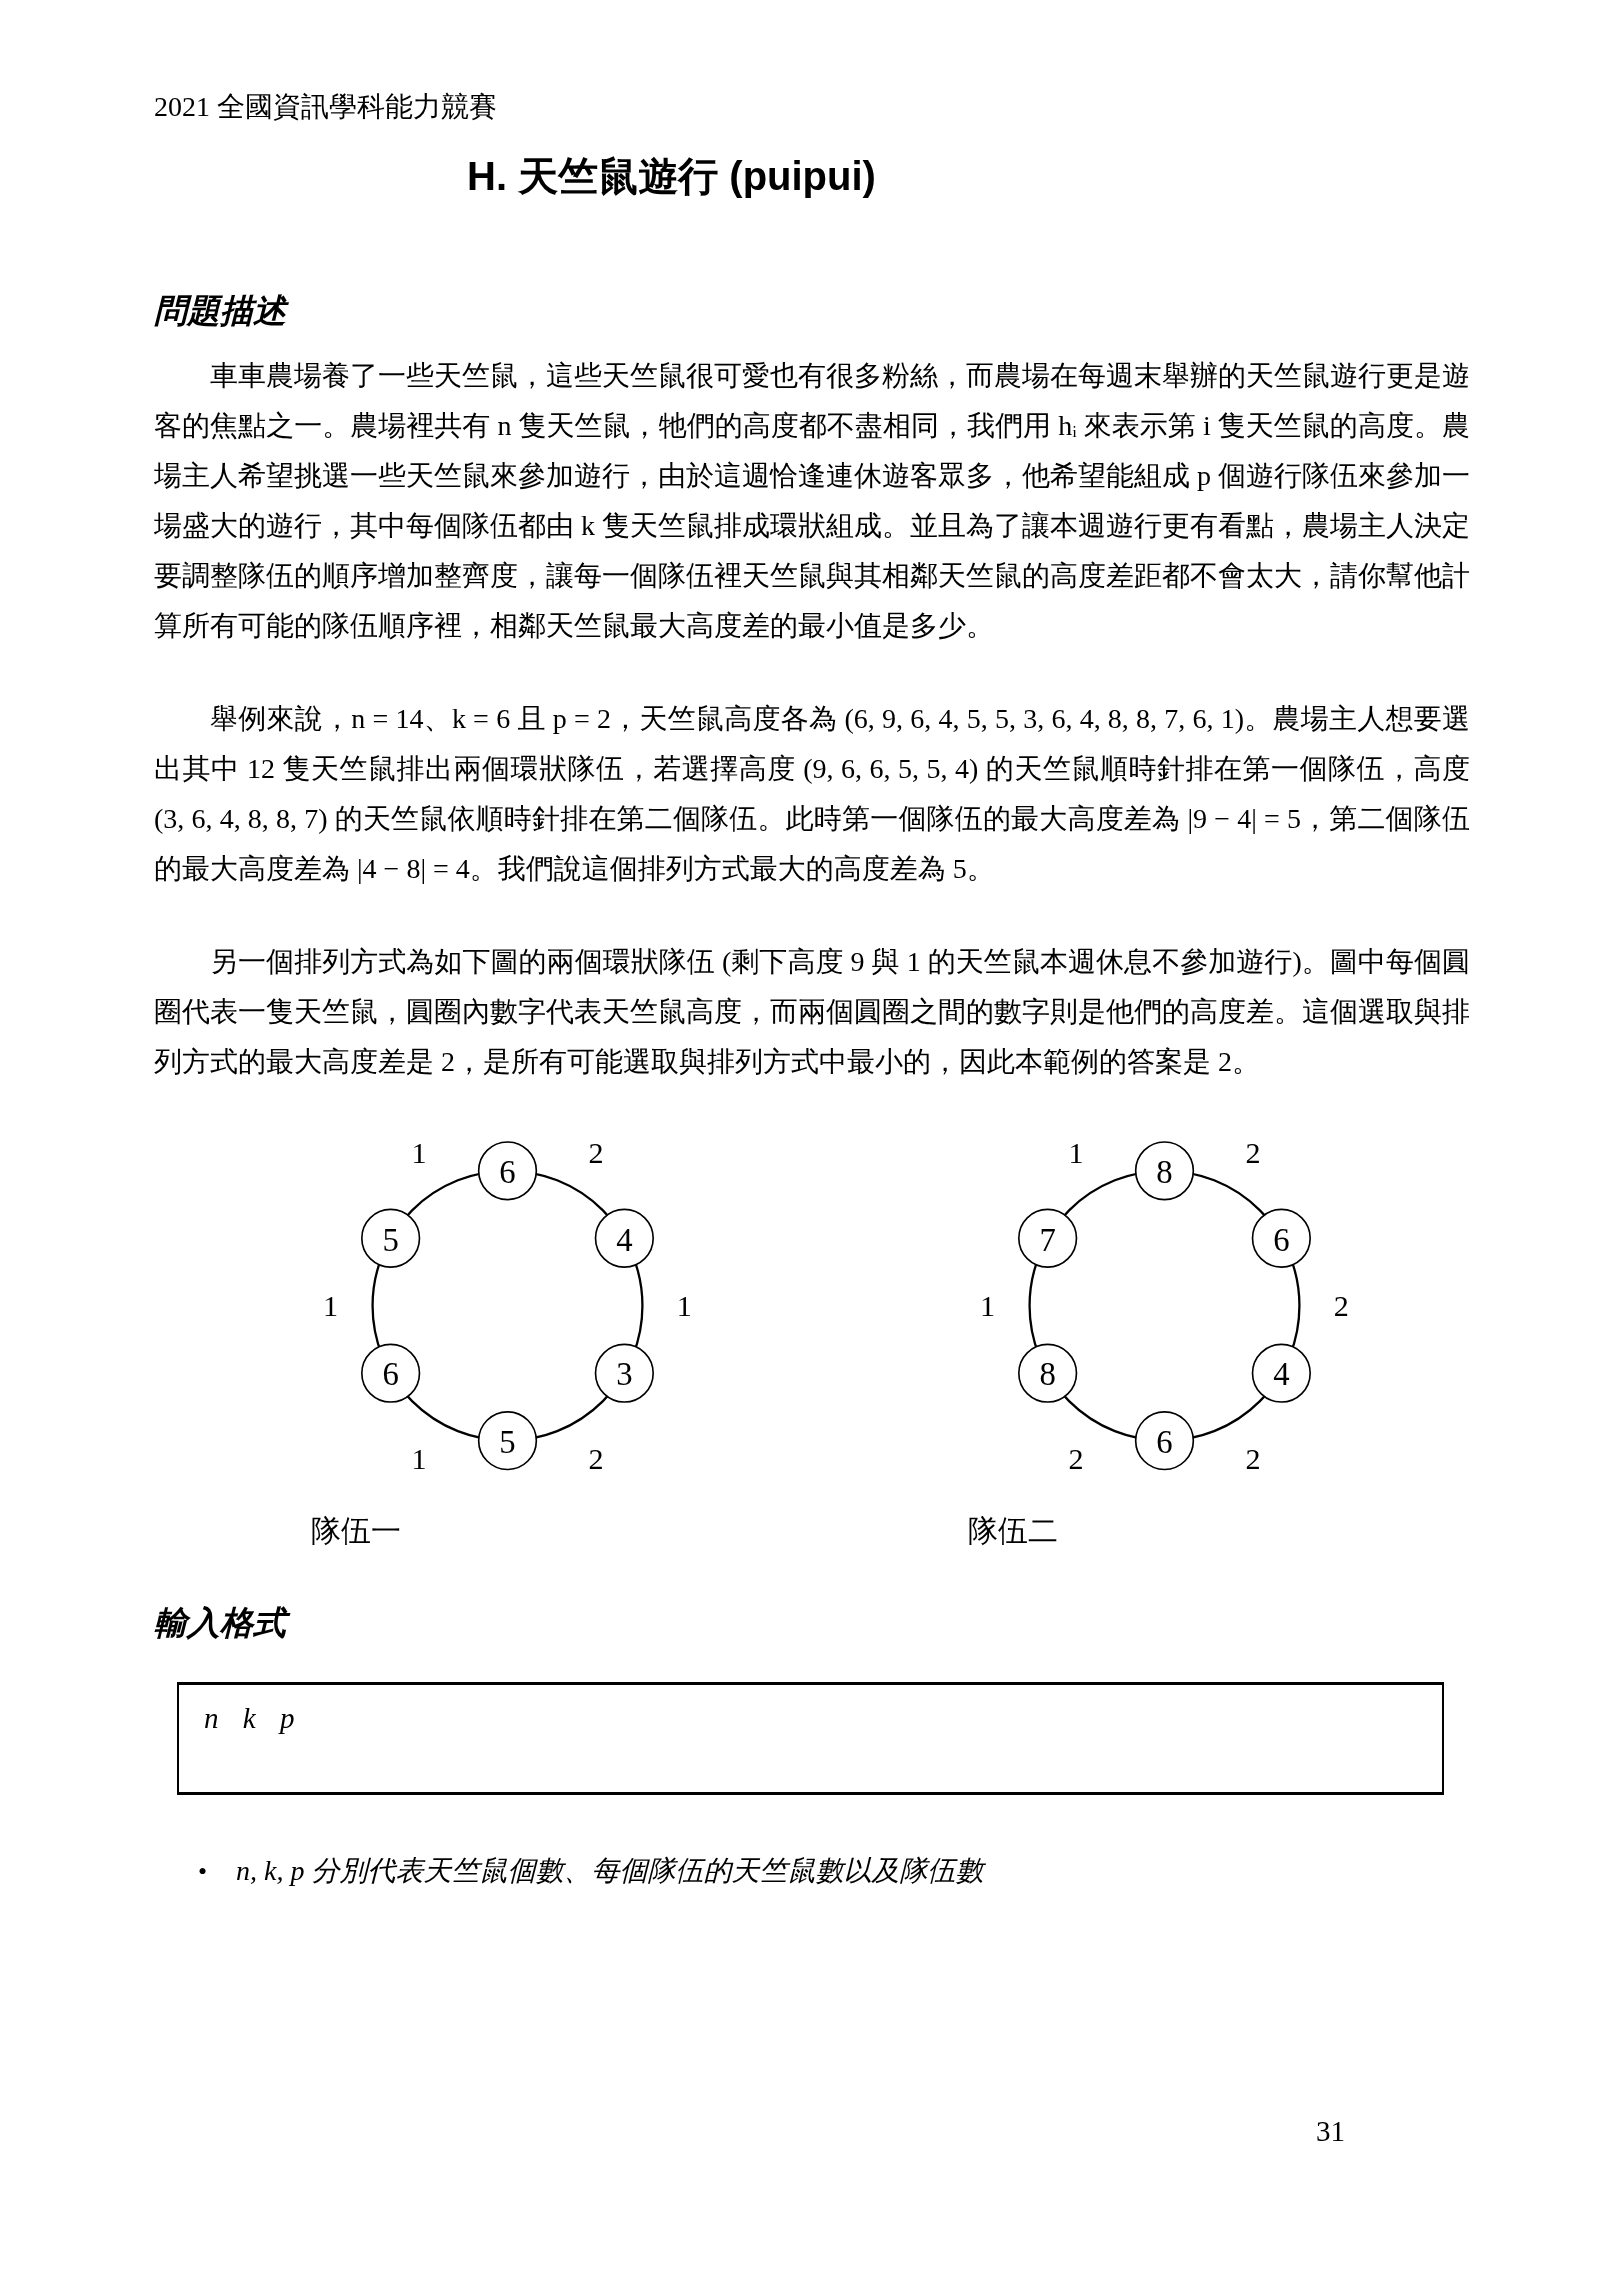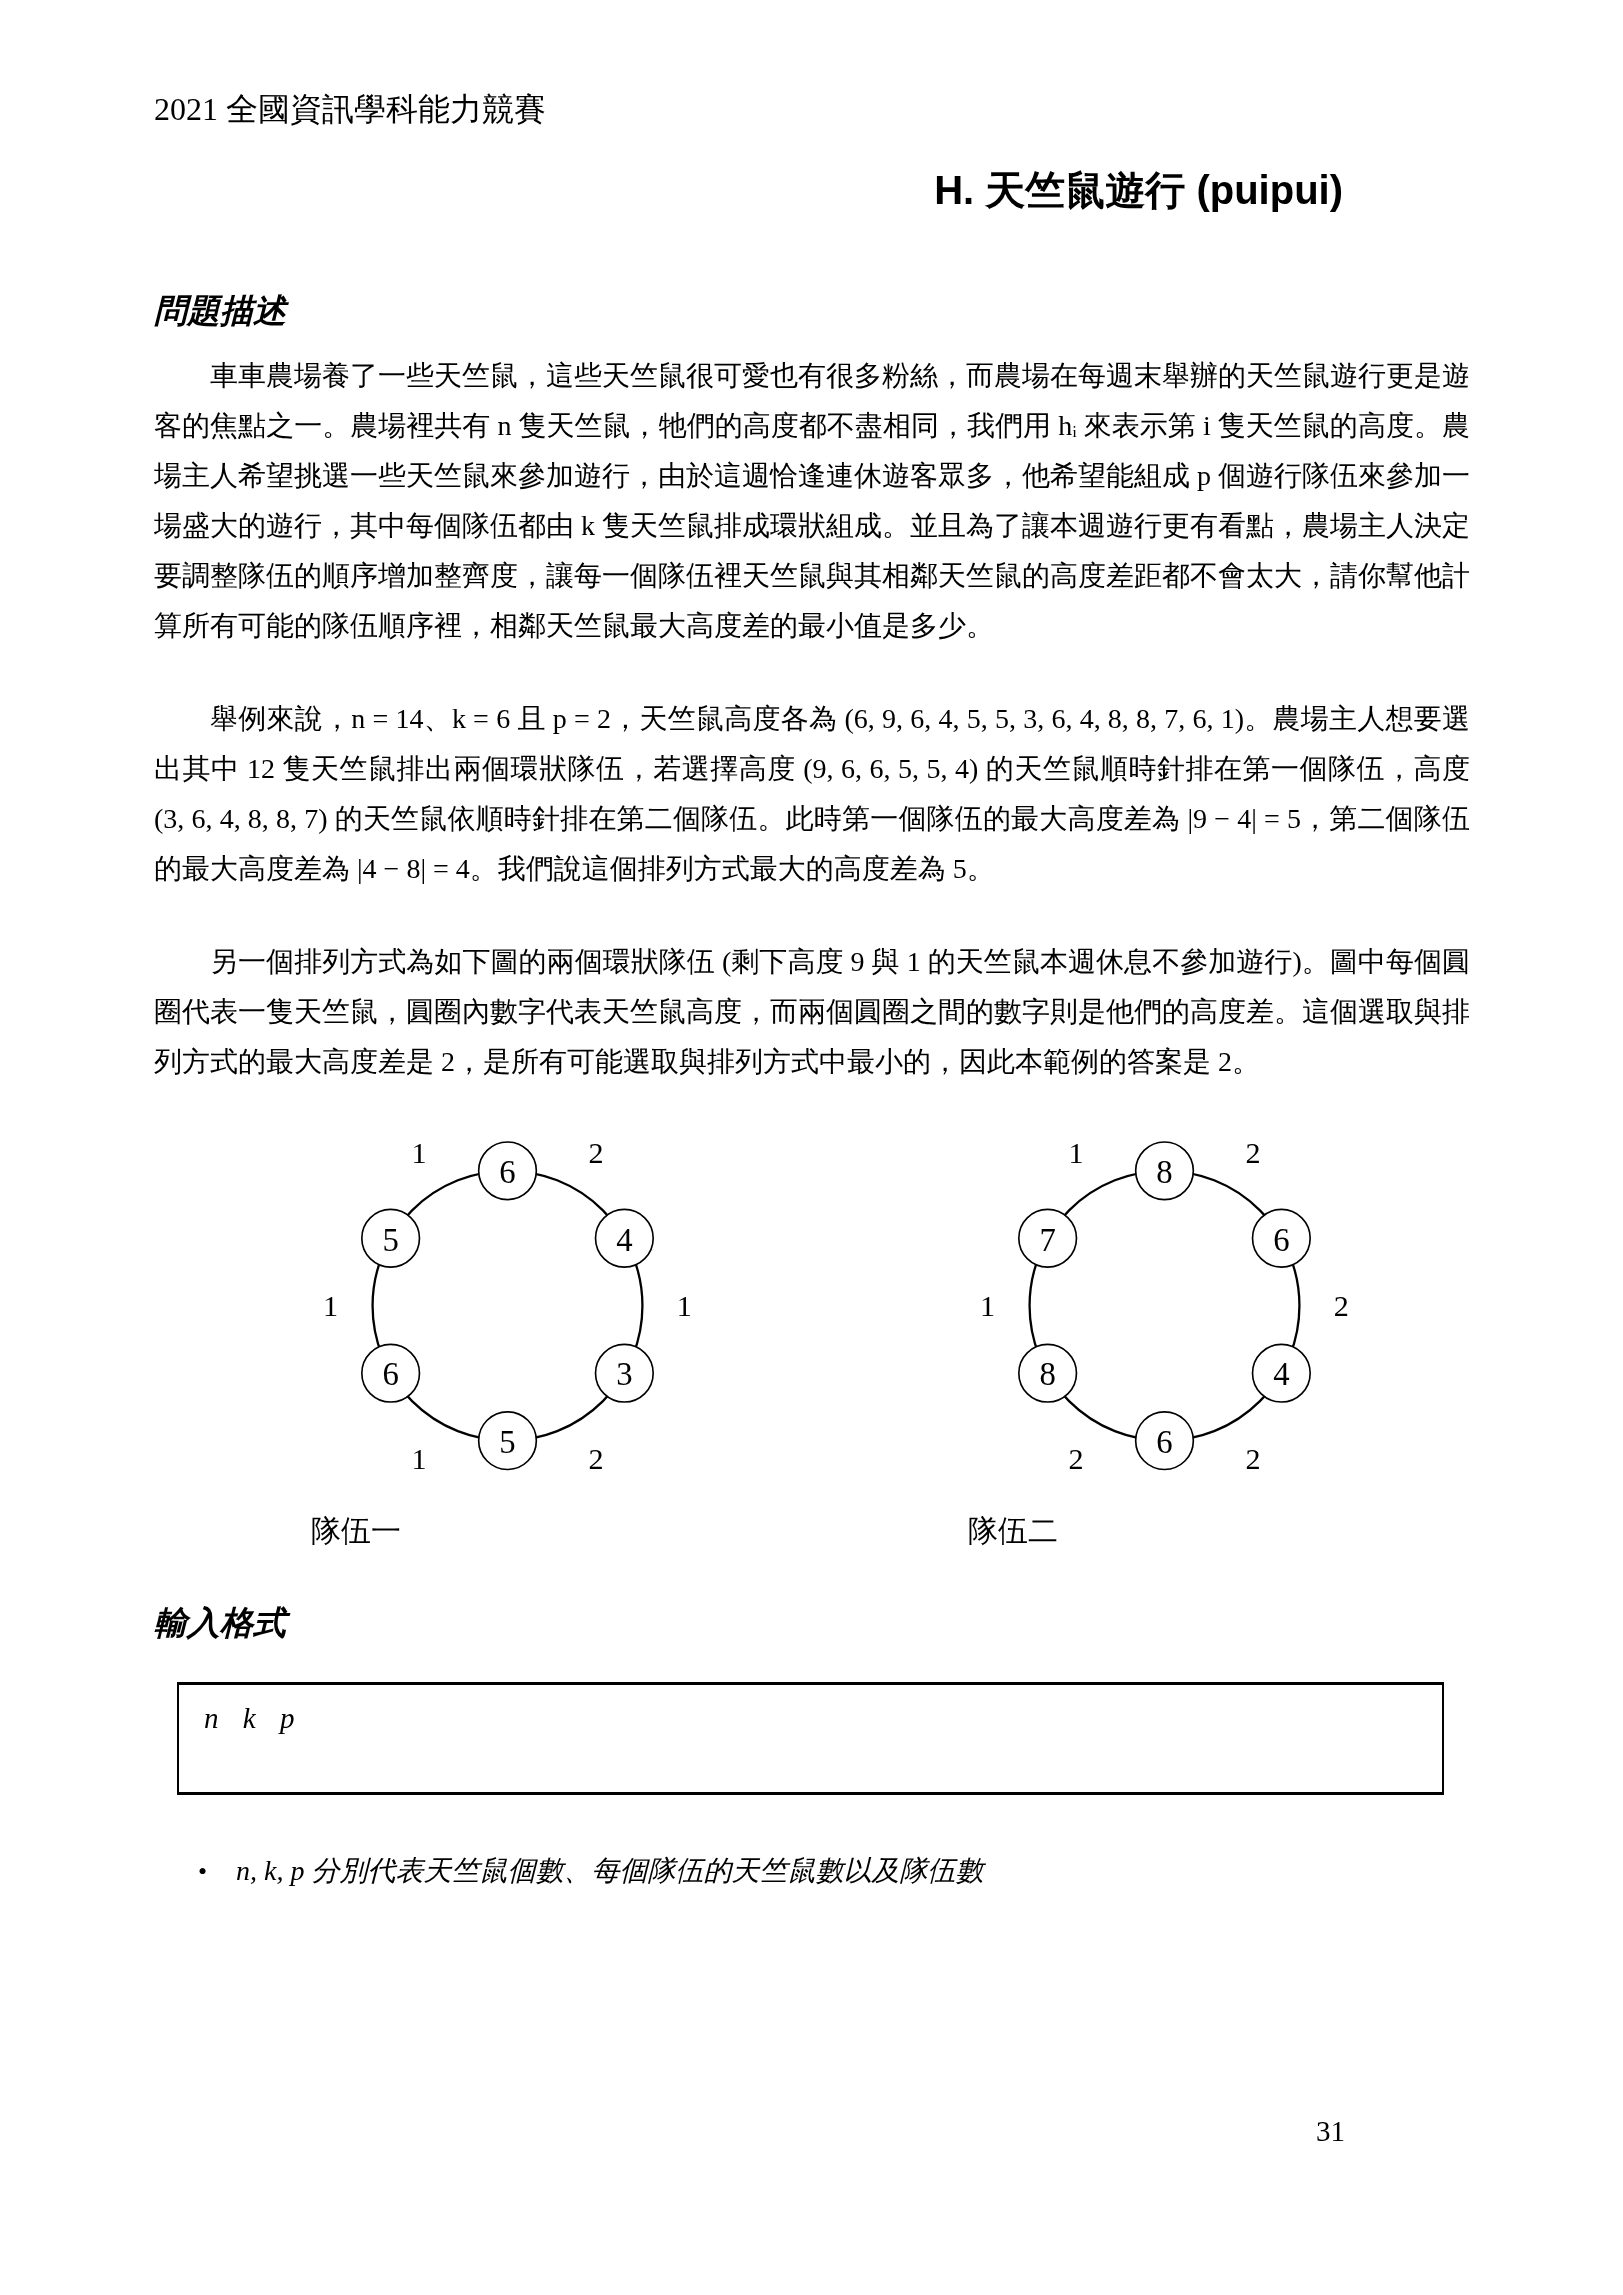--- a/index.html
+++ b/index.html
@@ -5,27 +5,27 @@
   html,body{margin:0;padding:0;background:#ffffff;}
   body{
     position:relative;
     width:1623px;height:2295px;
     font-family:"Liberation Serif","DejaVu Serif",serif;
     color:#000;
   }
   .abs{position:absolute;}
   .page-header{
     left:154px;top:90px;
-    font-size:32px;line-height:1.2;
+    font-size:28px;line-height:1.2;
   }
   .page-title{
     left:0;top:152px;width:1343px;
-    text-align:right;
+    text-align:center;
     font-family:"Liberation Sans","DejaVu Sans",sans-serif;
-    font-weight:bold;font-size:40px;line-height:1.2;margin-top:14px;
+    font-weight:bold;font-size:40px;line-height:1.2;
   }
   .section-heading{
     left:154px;
     font-family:"Liberation Sans","DejaVu Sans",sans-serif;
     font-weight:bold;font-size:33px;line-height:1.15;font-style:italic;
   }
   .para{
     left:154px;width:1316px;
     font-size:28px;line-height:50px;
     text-align:justify;text-justify:inter-character;

